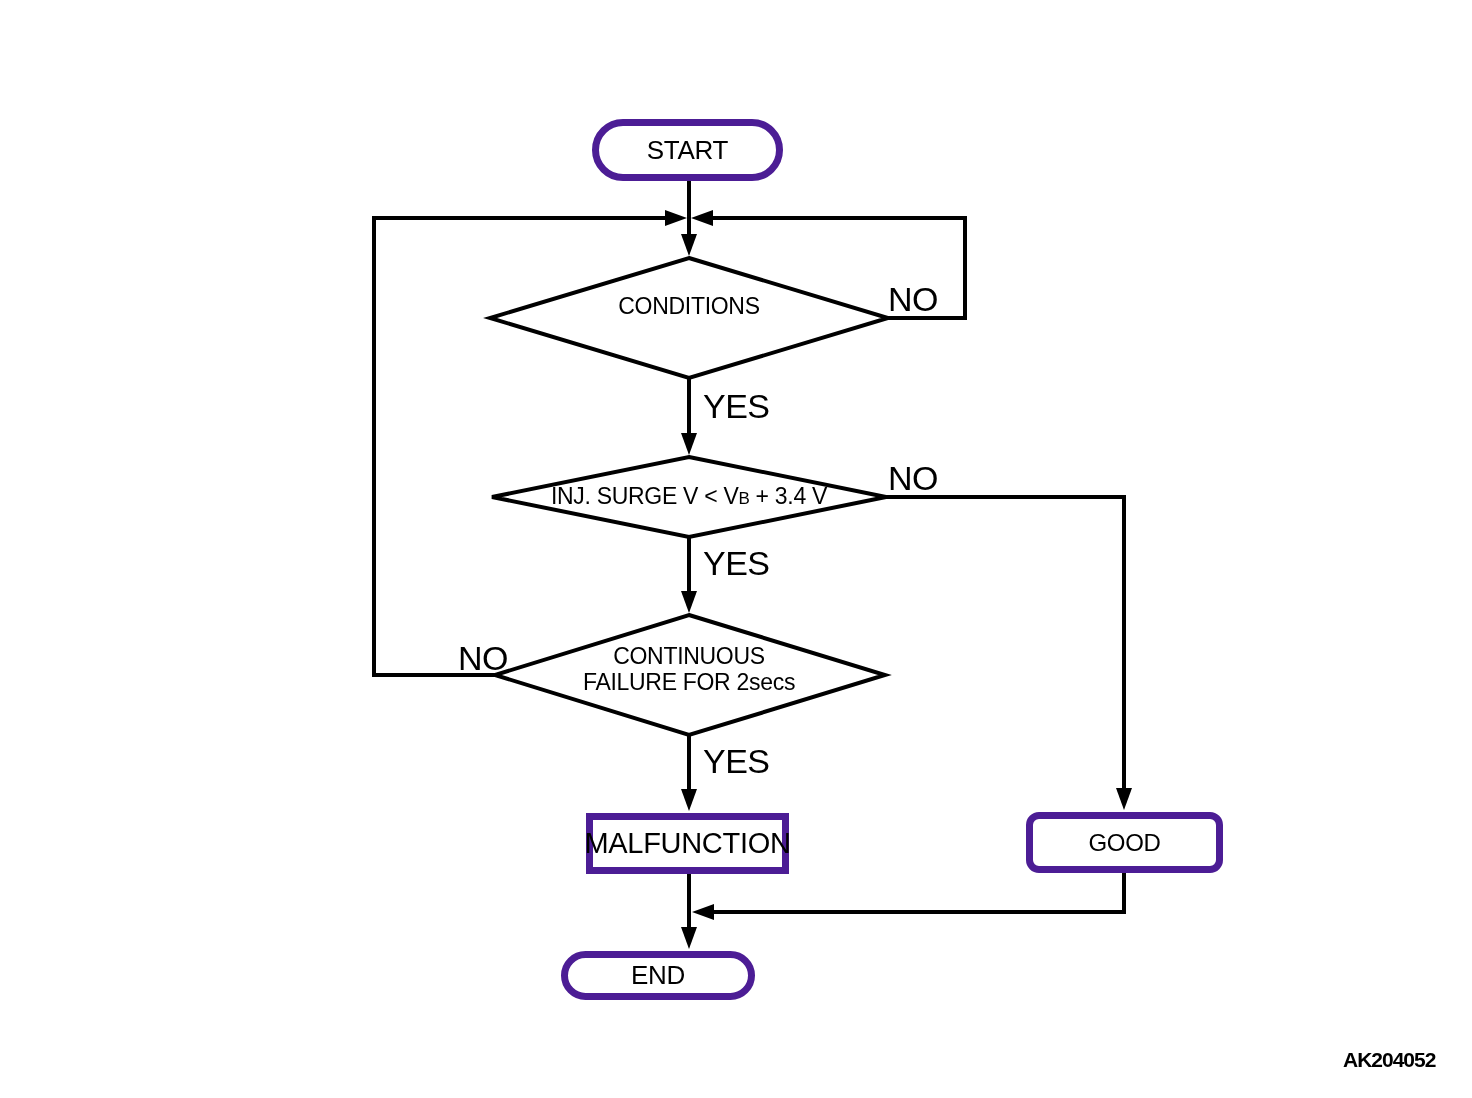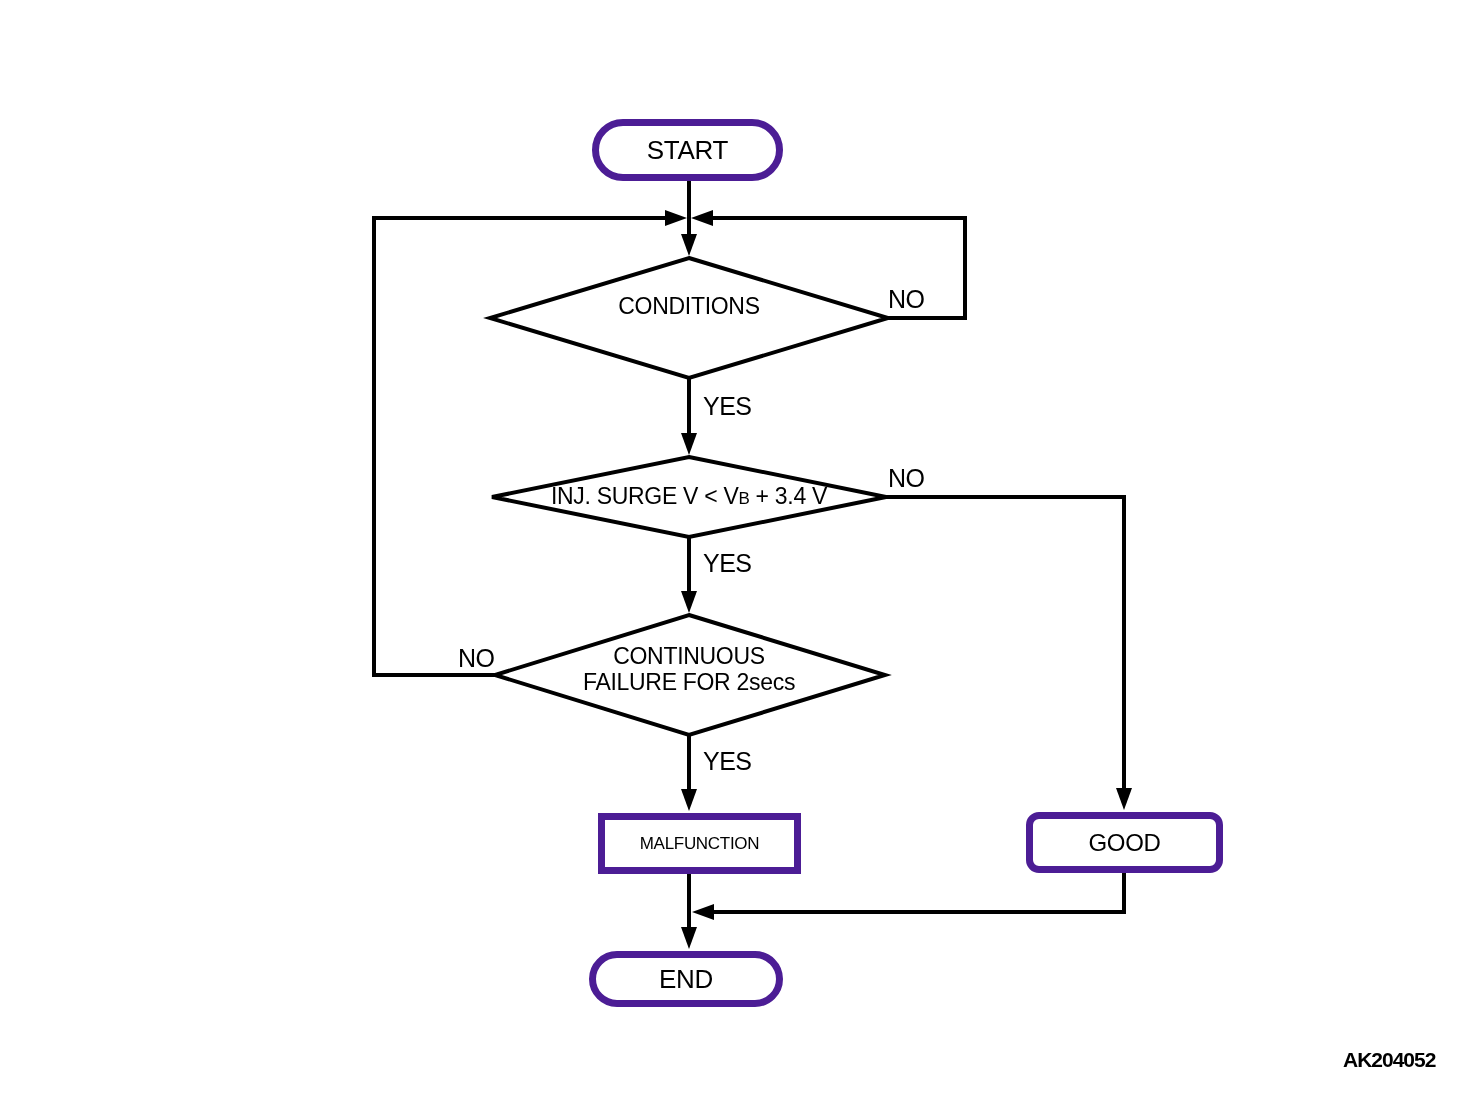--- a/index.html
+++ b/index.html
@@ -45,38 +45,38 @@
     border: 7px solid #4c1d95;
     display: flex;
     align-items: center;
     justify-content: center;
     font-size: 26px;
     letter-spacing: -0.3px;
     white-space: nowrap;
   }
   .terminator { border-radius: 31px; }
   .process { border-radius: 0; }
-  .node-malfunction { font-size: 17px; margin-left: 12px; }
+  .node-malfunction { font-size: 29px; }
   .node-good { font-size: 24px; }
   .diamond-text {
     position: absolute;
     width: 400px;
     text-align: center;
     font-size: 23px;
     line-height: 26px;
     letter-spacing: -0.3px;
     white-space: nowrap;
   }
   .sub-b {
     font-size: 17px;
     letter-spacing: -0.3px;
   }
   .edge-label {
     position: absolute;
-    font-size: 25px;
+    font-size: 34px;
     line-height: 25px;
     letter-spacing: -0.5px;
     white-space: nowrap;
   }
 </style>
 </head>
 <body>
 
 <div class="page">
 
@@ -127,21 +127,21 @@
   </div>
 
   <div class="node process node-malfunction" style="left:586px; top:813px; width:203px; height:61px;">
     <span>MALFUNCTION</span>
   </div>
 
   <div class="node process node-good" style="left:1026px; top:812px; width:197px; height:61px;border-radius:13px;">
     <span>GOOD</span>
   </div>
 
-  <div class="node terminator" style="left:589px; top:951px; width:194px; height:56px; border-radius:30px;">
+  <div class="node terminator" style="left:561px; top:951px; width:194px; height:49px; border-radius:30px;">
     <span>END</span>
   </div>
 
   <div class="diamond-text" style="left:489px; top:293px;">
     <div>CONDITIONS</div>
   </div>
 
   <div class="diamond-text" style="left:489px; top:483px;">
     <span>INJ. SURGE V &lt; V</span><span class="sub-b">B</span><span> + 3.4 V</span>
   </div>

